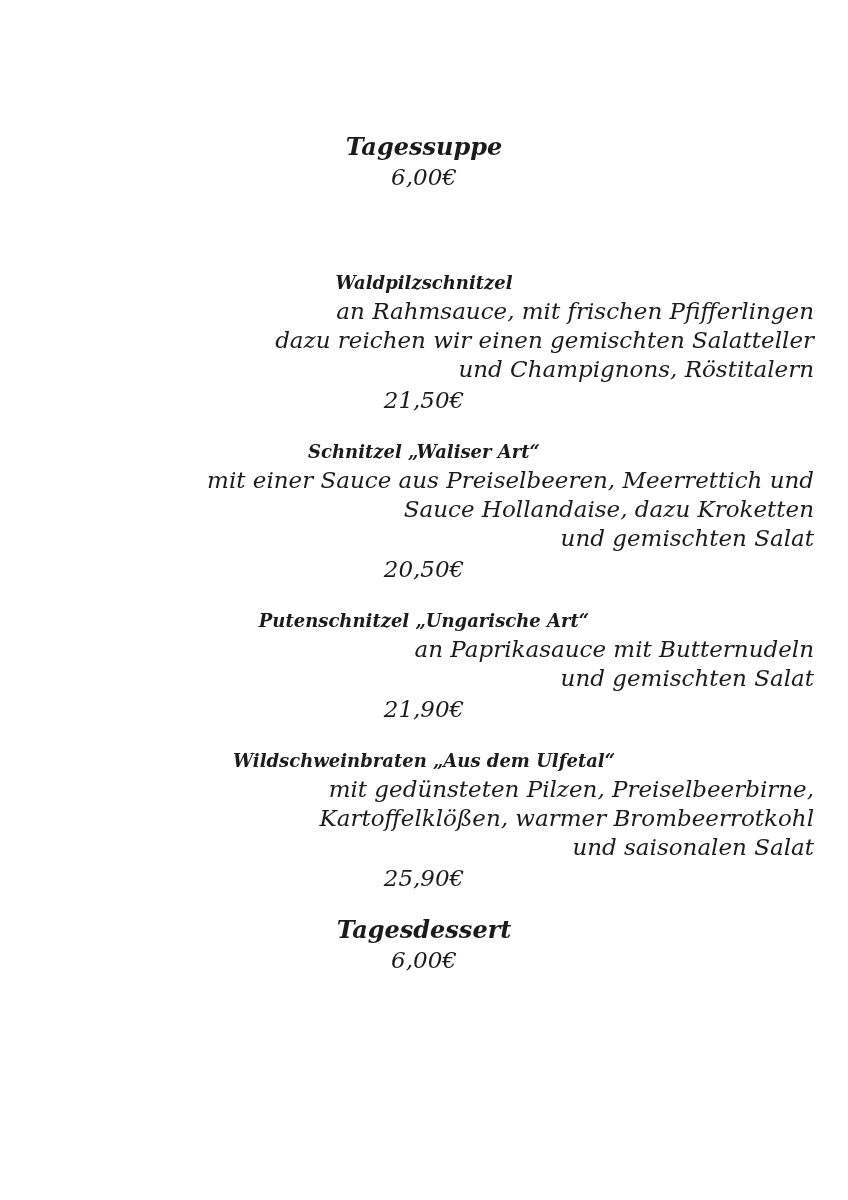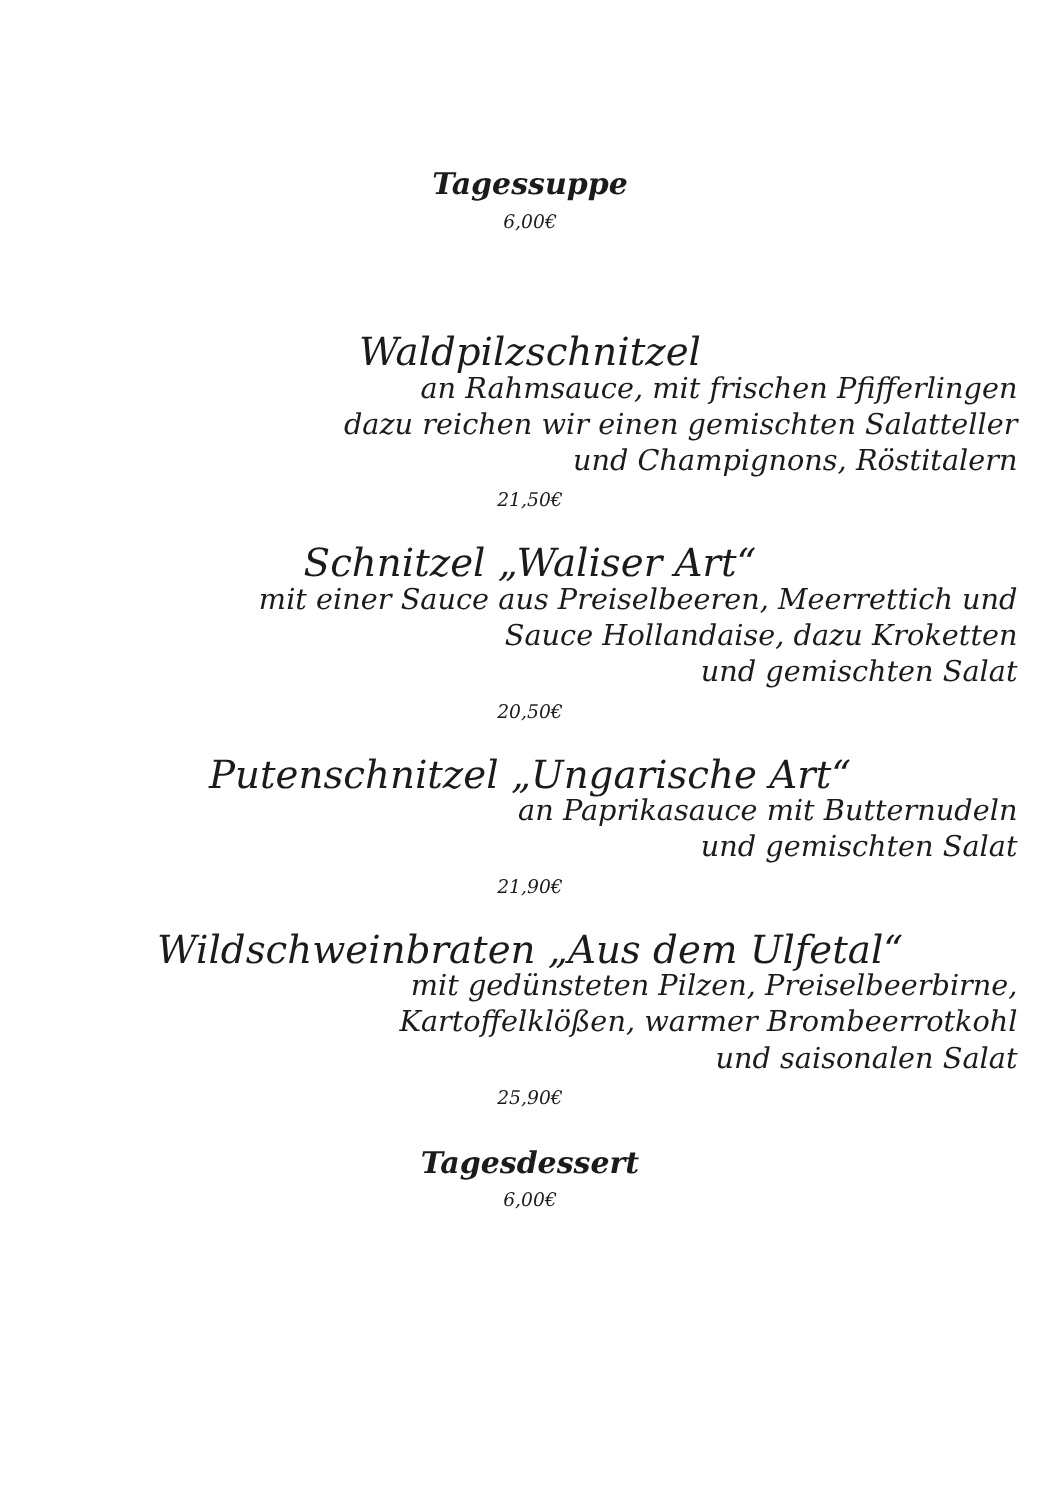--- a/index.html
+++ b/index.html
@@ -27,36 +27,36 @@
   }
   .menu-block + .menu-block {
     margin-top: 22px;
   }
   
   .menu-block:nth-of-type(2) {
     margin-top: 76px;
   }
   .item-title {
     margin: 0;
-    font-size: 31px;
+    font-size: 18px;
     line-height: 29px;
-    font-weight: normal;
+    font-weight: bold;
     font-style: italic;
   }
   .menu-block.emphasized .item-title {
     font-weight: bold;
     font-size: 24px;
   }
   .desc-line {
     font-size: 23px;
     line-height: 29px;
     text-align: right;
   }
   .item-price {
-    font-size: 15px;
+    font-size: 23px;
     line-height: 29px;
     margin-top: 2px;
   }
 </style>
 </head>
 <body>
 
 <div class="page">
 
   <section class="menu-block emphasized">

